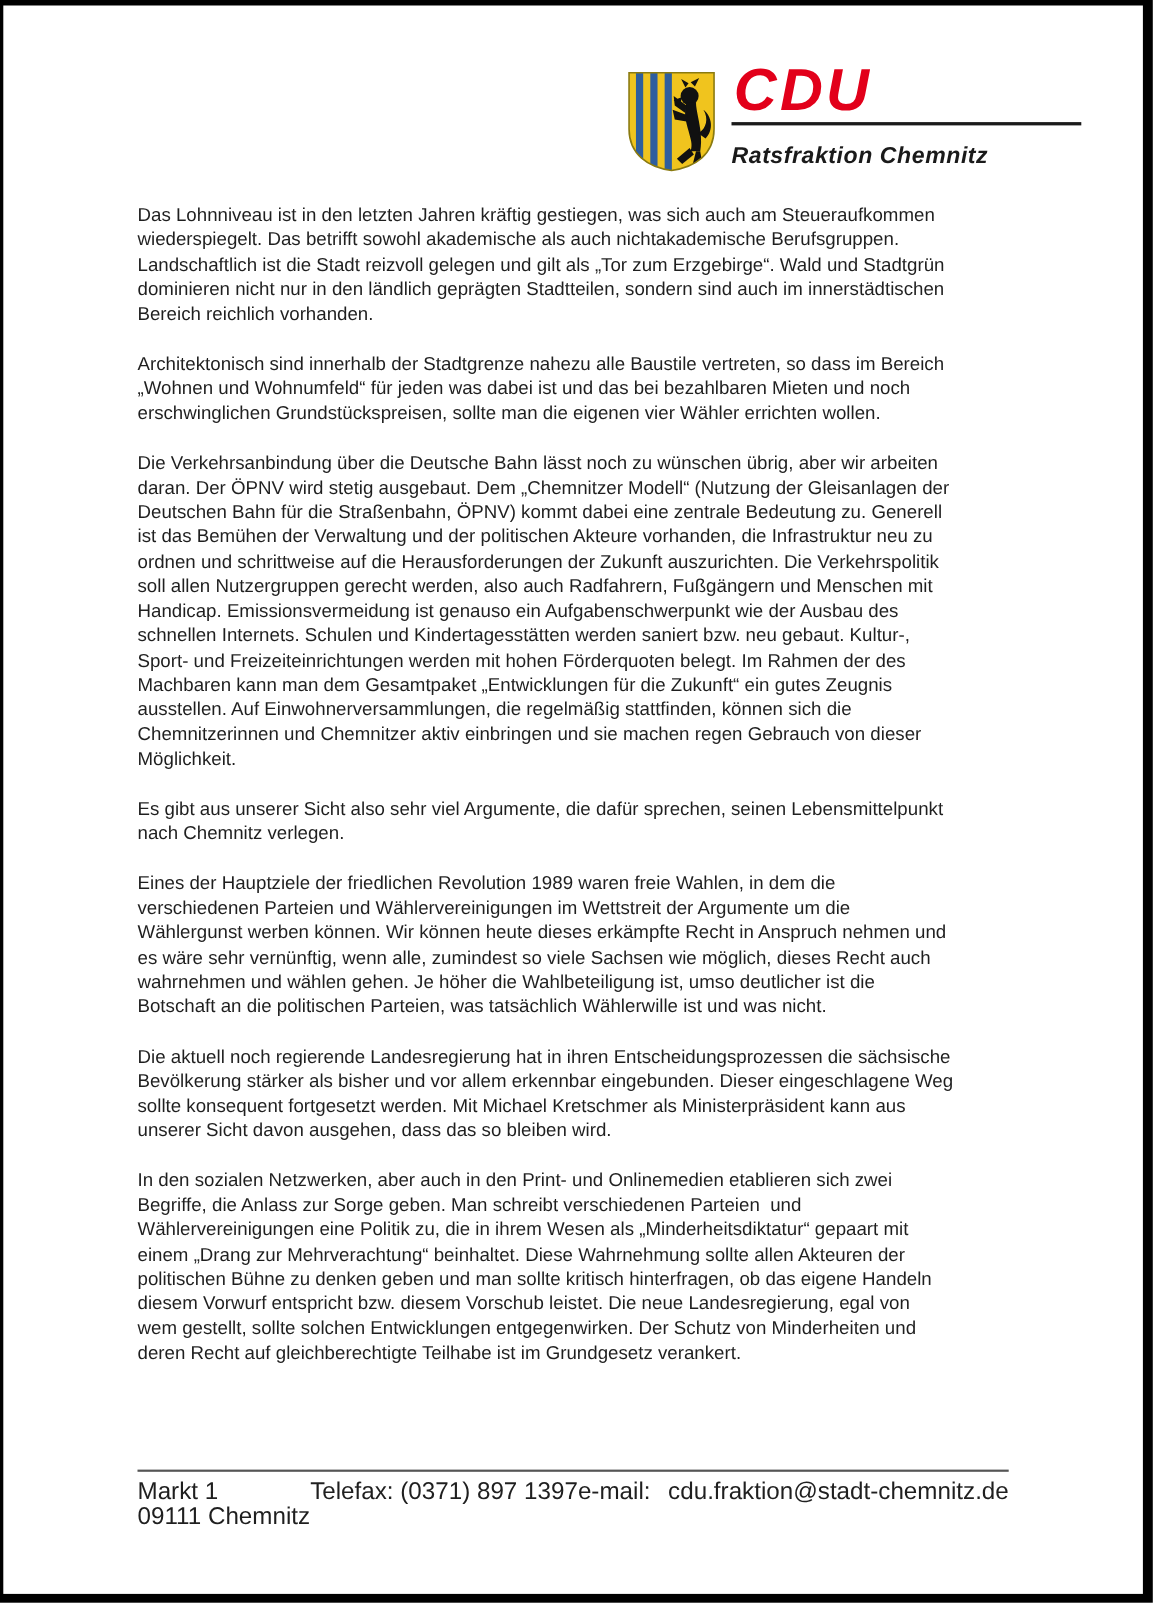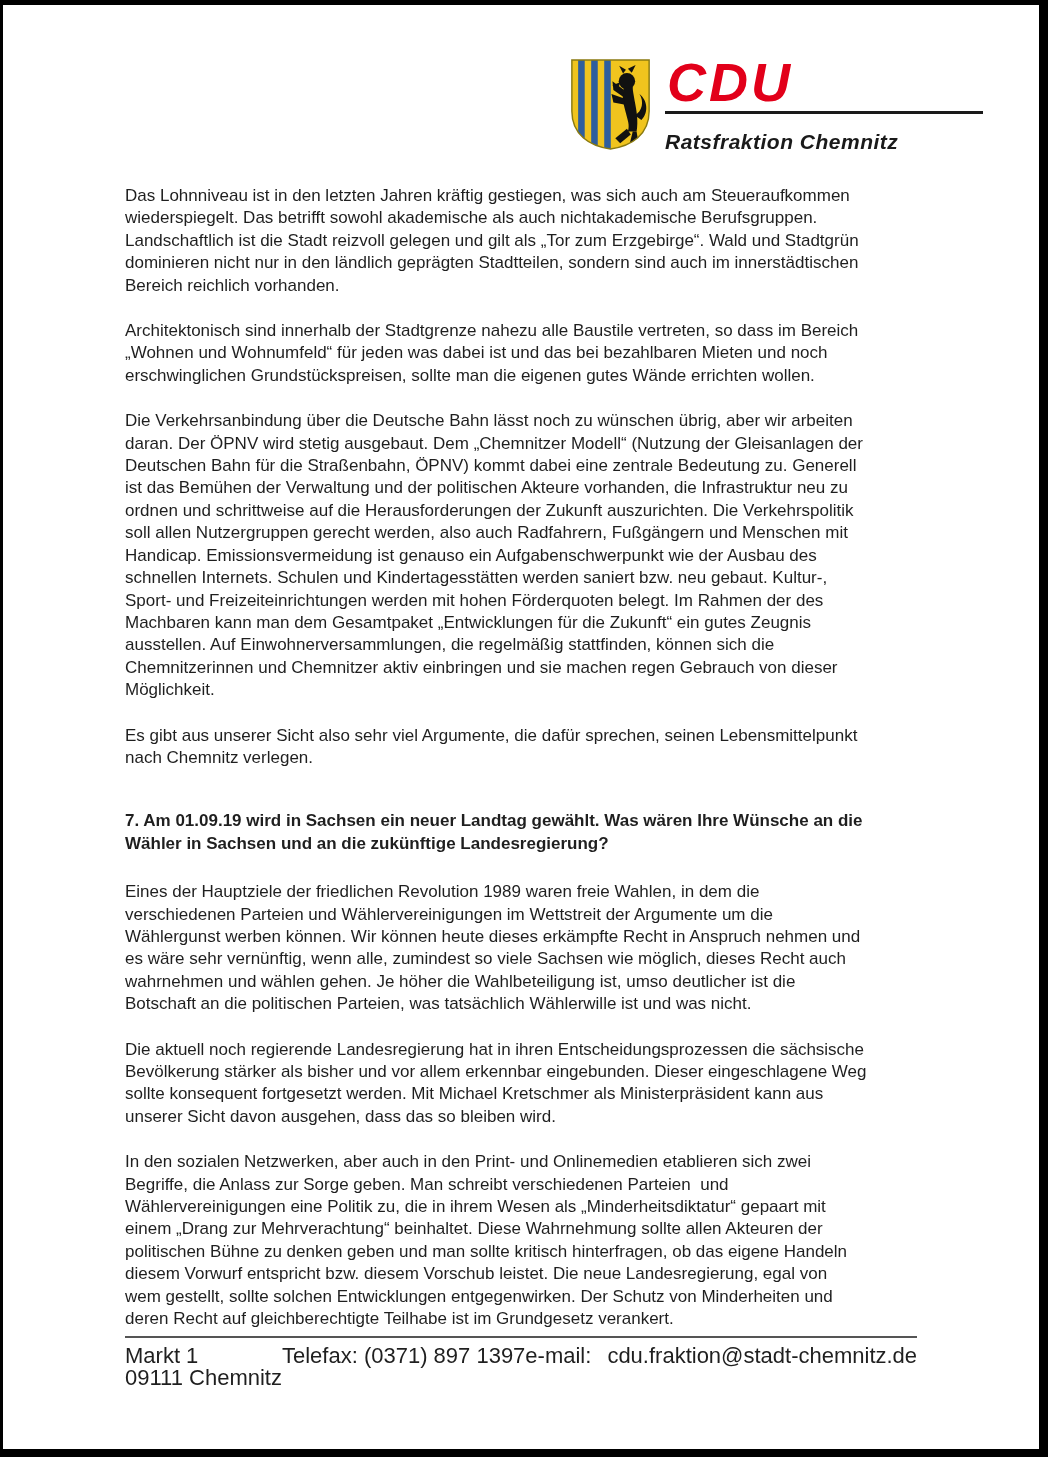--- a/index.html
+++ b/index.html
@@ -11,21 +11,21 @@
   }
   .page{
     position:absolute;left:3px;top:5px;
     width:1036px;height:1444px;
     background:#ffffff;
     overflow:hidden;
   }
   
   .logo{
     position:absolute;left:565px;top:52px;
-    display:flex;align-items:flex-start;
+    display:flex;align-items:flex-end;
   }
   .shield{display:block;width:85px;height:95px;}
   .logo-text{margin-left:12px;}
   .cdu{
     font-size:54px;line-height:50px;
     font-weight:bold;font-style:italic;
     color:var(--cdu-red,#E2001A);
     letter-spacing:3px;
     padding:0 4px 2px 2px;
   }
@@ -114,39 +114,37 @@
   </div>
 
   <div class="content">
     <p class="para">Das Lohnniveau ist in den letzten Jahren kräftig gestiegen, was sich auch am Steueraufkommen
 wiederspiegelt. Das betrifft sowohl akademische als auch nichtakademische Berufsgruppen.
 Landschaftlich ist die Stadt reizvoll gelegen und gilt als „Tor zum Erzgebirge“. Wald und Stadtgrün
 dominieren nicht nur in den ländlich geprägten Stadtteilen, sondern sind auch im innerstädtischen
 Bereich reichlich vorhanden.</p>
     <p class="para">Architektonisch sind innerhalb der Stadtgrenze nahezu alle Baustile vertreten, so dass im Bereich
 „Wohnen und Wohnumfeld“ für jeden was dabei ist und das bei bezahlbaren Mieten und noch
-erschwinglichen Grundstückspreisen, sollte man die eigenen gutes Wände errichten wollen.</p>
+erschwinglichen Grundstückspreisen, sollte man die eigenen vier Wähler errichten wollen.</p>
     <p class="para">Die Verkehrsanbindung über die Deutsche Bahn lässt noch zu wünschen übrig, aber wir arbeiten
 daran. Der ÖPNV wird stetig ausgebaut. Dem „Chemnitzer Modell“ (Nutzung der Gleisanlagen der
 Deutschen Bahn für die Straßenbahn, ÖPNV) kommt dabei eine zentrale Bedeutung zu. Generell
 ist das Bemühen der Verwaltung und der politischen Akteure vorhanden, die Infrastruktur neu zu
 ordnen und schrittweise auf die Herausforderungen der Zukunft auszurichten. Die Verkehrspolitik
 soll allen Nutzergruppen gerecht werden, also auch Radfahrern, Fußgängern und Menschen mit
 Handicap. Emissionsvermeidung ist genauso ein Aufgabenschwerpunkt wie der Ausbau des
 schnellen Internets. Schulen und Kindertagesstätten werden saniert bzw. neu gebaut. Kultur-,
 Sport- und Freizeiteinrichtungen werden mit hohen Förderquoten belegt. Im Rahmen der des
 Machbaren kann man dem Gesamtpaket „Entwicklungen für die Zukunft“ ein gutes Zeugnis
 ausstellen. Auf Einwohnerversammlungen, die regelmäßig stattfinden, können sich die
 Chemnitzerinnen und Chemnitzer aktiv einbringen und sie machen regen Gebrauch von dieser
 Möglichkeit.</p>
     <p class="para">Es gibt aus unserer Sicht also sehr viel Argumente, die dafür sprechen, seinen Lebensmittelpunkt
 nach Chemnitz verlegen.</p>
 
-    <p class="para question">7. Am 01.09.19 wird in Sachsen ein neuer Landtag gewählt. Was wären Ihre Wünsche an die
-Wähler in Sachsen und an die zukünftige Landesregierung?</p>
 
     <p class="para">Eines der Hauptziele der friedlichen Revolution 1989 waren freie Wahlen, in dem die
 verschiedenen Parteien und Wählervereinigungen im Wettstreit der Argumente um die
 Wählergunst werben können. Wir können heute dieses erkämpfte Recht in Anspruch nehmen und
 es wäre sehr vernünftig, wenn alle, zumindest so viele Sachsen wie möglich, dieses Recht auch
 wahrnehmen und wählen gehen. Je höher die Wahlbeteiligung ist, umso deutlicher ist die
 Botschaft an die politischen Parteien, was tatsächlich Wählerwille ist und was nicht.</p>
     <p class="para">Die aktuell noch regierende Landesregierung hat in ihren Entscheidungsprozessen die sächsische
 Bevölkerung stärker als bisher und vor allem erkennbar eingebunden. Dieser eingeschlagene Weg
 sollte konsequent fortgesetzt werden. Mit Michael Kretschmer als Ministerpräsident kann aus

